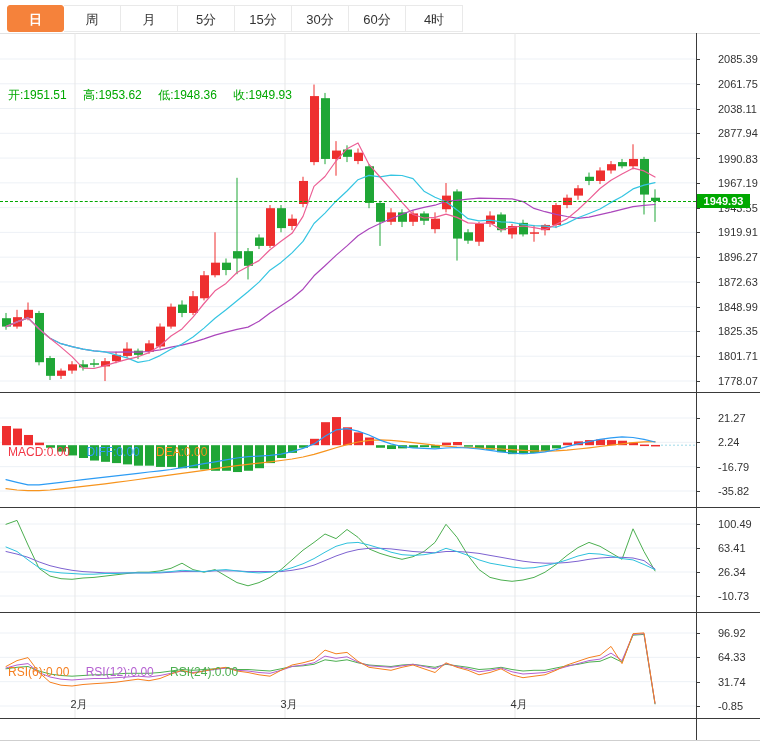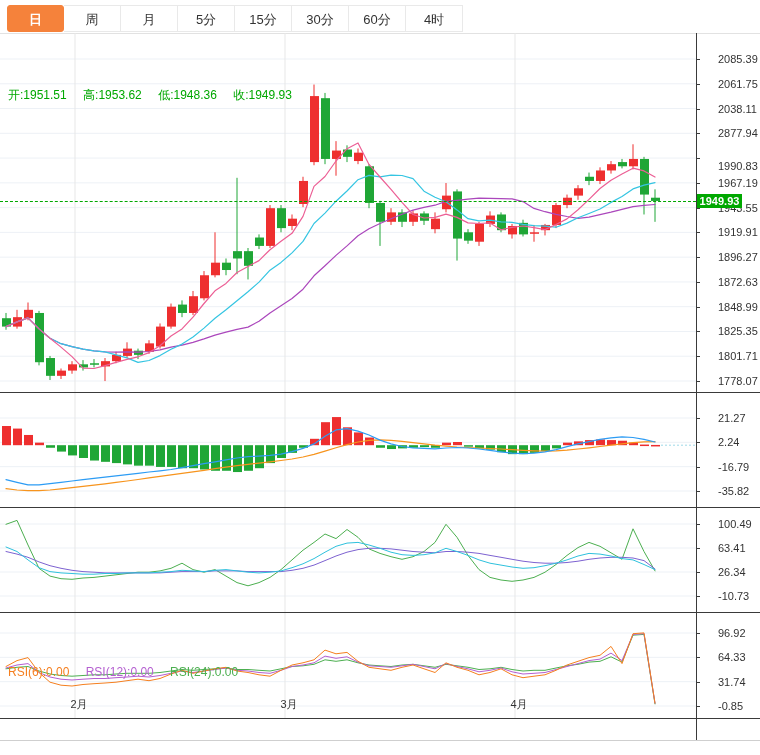--- a/index.html
+++ b/index.html
@@ -23,21 +23,21 @@
   .pane-svg { position:absolute; left:0; width:696px; display:block; z-index:1; }
 
   .legend { position:absolute; left:8px; z-index:3; font-size:12px; white-space:nowrap;margin-top:48px; }
   .legend span { margin-right:13px; }
 
   .ylabel { position:absolute; left:702px; font-size:11px; color:#333; z-index:3; white-space:nowrap;margin-left:16px; }
   .ytick  { position:absolute; left:696px; width:4px; height:1px; background:#3a3a3a; z-index:4; }
 
   .xlabel { position:absolute; font-size:11px; color:#333; top:697px; transform:translateX(-50%); z-index:3; }
 
-  #price-tag { position:absolute; left:697px; width:45px; height:14px; line-height:14px;
+  #price-tag { position:absolute; left:697px; width:53px; height:14px; line-height:14px;
                text-align:center; font-size:11px; font-weight:bold; color:#fff; z-index:6; }
   #price-dot-line { position:absolute; left:0; width:696px; height:0;
                     border-top:1px dashed #00a800; z-index:2; }
 </style>
 </head>
 <body>
 
 <div id="app">
 
   <div id="tabbar">
@@ -291,20 +291,25 @@
       <polyline points="6,56.0 17,53.0 28,51.6 39,60.5 50,65.0 61,67.2 72,68.0 83,67.2 94,66.5 105,66.5 116,65.7 127,65.0 138,64.2 149,65.0 160,63.5 171,61.3 182,59.0 193,60.5 204,59.0 215,57.5 226,56.0 237,58.3 248,59.0 259,60.5 270,61.3 281,58.3 292,54.5 303,53.0 314,50.8 325,44.1 336,46.3 347,44.8 358,50.1 369,53.8 380,54.5 391,55.3 402,53.8 413,52.3 424,54.5 435,56.8 446,51.6 457,54.5 468,56.8 479,59.8 490,58.3 501,56.0 512,59.8 523,62.0 534,61.3 545,60.5 556,57.5 567,54.5 578,51.6 589,48.6 600,47.1 611,41.1 622,48.6 633,22.4 644,21.7 655,91.1" fill="none" stroke="#b45fd0" stroke-width="1" stroke-linejoin="round" stroke-linecap="round"></polyline>
       <polyline points="6,54.5 17,48.6 28,45.6 39,60.5 50,70.2 61,73.2 72,74.0 83,72.5 94,71.7 105,71.0 116,70.2 127,68.7 138,67.2 149,68.7 160,66.5 171,62.0 182,58.3 193,61.3 204,59.0 215,56.8 226,55.3 237,59.0 248,60.5 259,62.8 270,64.2 281,58.3 292,53.0 303,50.8 314,47.8 325,38.1 336,41.8 347,40.4 358,49.3 369,55.3 380,56.8 391,58.3 402,55.3 413,53.0 424,56.8 435,60.5 446,50.8 457,55.3 468,58.3 479,62.8 490,60.5 501,56.8 512,62.8 523,65.7 534,64.2 545,62.8 556,58.3 567,53.0 578,49.3 589,45.6 600,43.3 611,34.4 622,51.6 633,21.7 644,20.9 655,91.1" fill="none" stroke="#f57f1f" stroke-width="1" stroke-linejoin="round" stroke-linecap="round"></polyline>
     </svg>
 
   <div class="legend" style="top:39px">
     <span style="color: rgb(0, 168, 0);">开:1951.51</span>
     <span style="color: rgb(0, 168, 0);">高:1953.62</span>
     <span style="color: rgb(0, 168, 0);">低:1948.36</span>
     <span style="color: rgb(0, 168, 0);">收:1949.93</span>
   </div>
+  <div class="legend" style="top:397px">
+    <span style="color: rgb(242, 54, 69);">MACD:0.00</span>
+    <span style="color: rgb(45, 156, 244);">DIFF:0.00</span>
+    <span style="color: rgb(247, 148, 29);">DEA:0.00</span>
+  </div>
   <div class="legend" style="top:617px">
     <span style="color: rgb(245, 127, 31);">RSI(6):0.00</span>
     <span style="color: rgb(180, 95, 208);">RSI(12):0.00</span>
     <span style="color: rgb(76, 175, 80);">RSI(24):0.00</span>
   </div>
 
   <div class="sep" style="top:392px"></div>
   <div class="sep" style="top:507px"></div>
   <div class="sep" style="top:612px"></div>
   <div class="sep" style="top:718px"></div>
@@ -313,21 +318,21 @@
 
   <div id="yaxis">
       <div class="ylabel" style="top: 53px;">2085.39</div>
       <div class="ytick" style="top: 59px;"></div>
       <div class="ylabel" style="top: 77.7692px;">2061.75</div>
       <div class="ytick" style="top: 83.7692px;"></div>
       <div class="ylabel" style="top: 102.538px;">2038.11</div>
       <div class="ytick" style="top: 108.538px;"></div>
       <div class="ylabel" style="top: 127.308px;">2877.94</div>
       <div class="ytick" style="top: 133.308px;"></div>
-      <div class="ylabel" style="top: 160px;">1990.83</div>
+      <div class="ylabel" style="top: 153px;">1990.83</div>
       <div class="ytick" style="top: 158.077px;"></div>
       <div class="ylabel" style="top: 176.846px;">1967.19</div>
       <div class="ytick" style="top: 182.846px;"></div>
       <div class="ylabel" style="top: 201.615px;">1943.55</div>
       <div class="ytick" style="top: 207.615px;"></div>
       <div class="ylabel" style="top: 226.385px;">1919.91</div>
       <div class="ytick" style="top: 232.385px;"></div>
       <div class="ylabel" style="top: 251.154px;">1896.27</div>
       <div class="ytick" style="top: 257.154px;"></div>
       <div class="ylabel" style="top: 275.923px;">1872.63</div>

